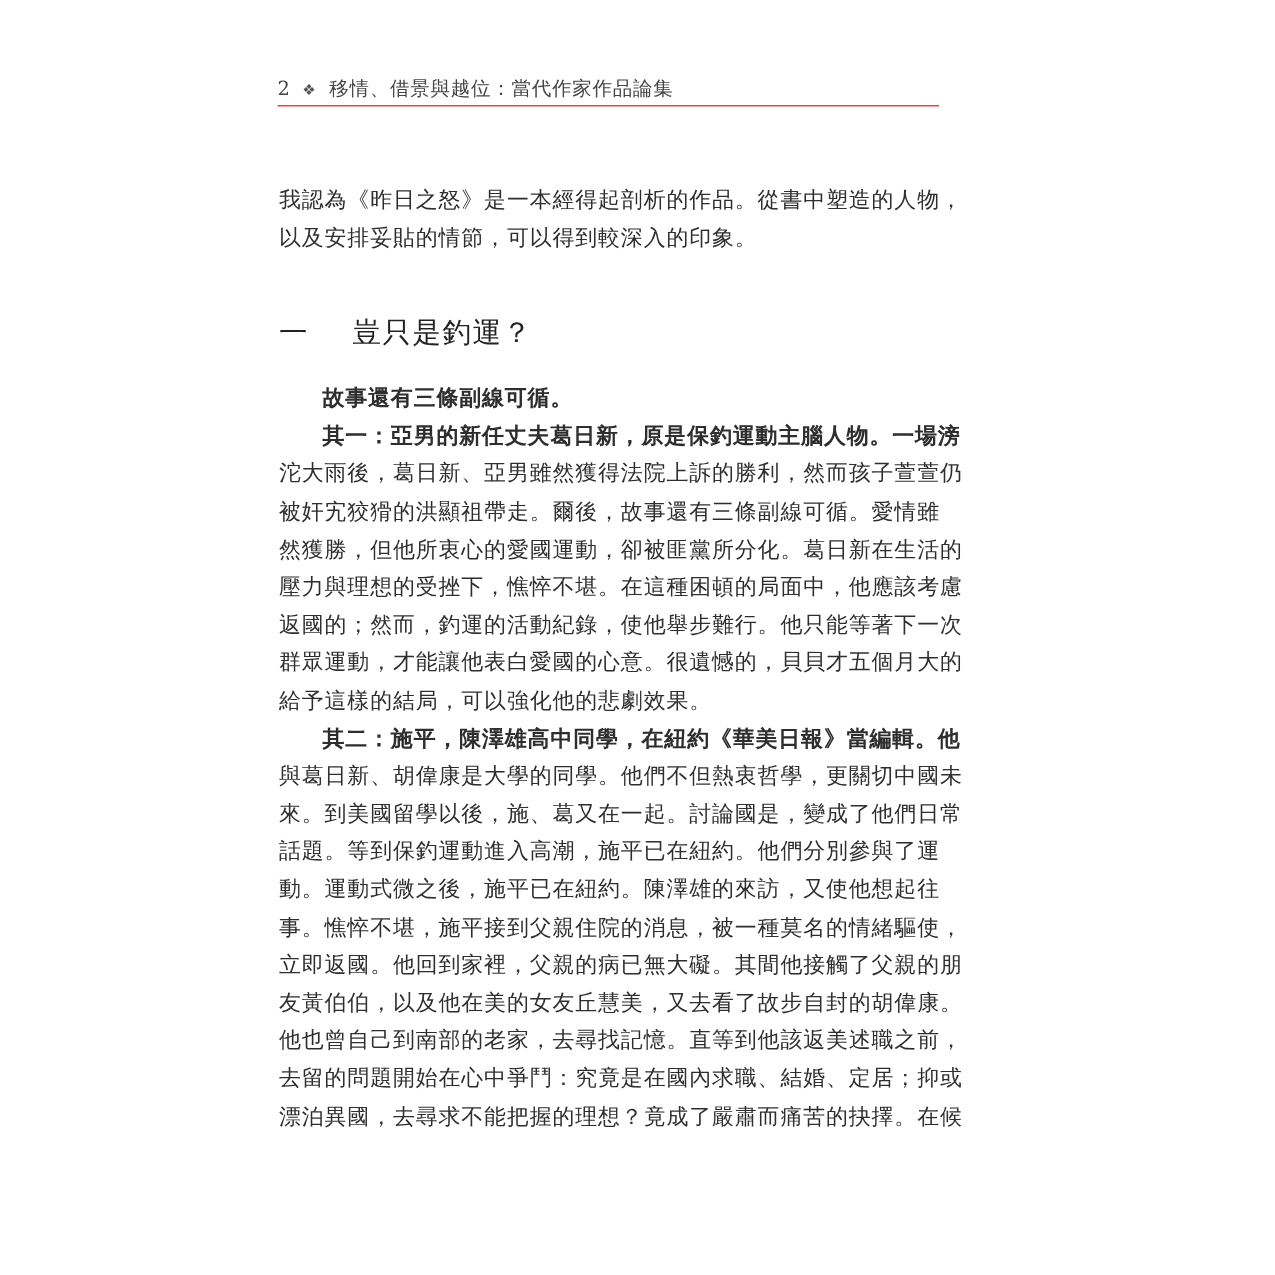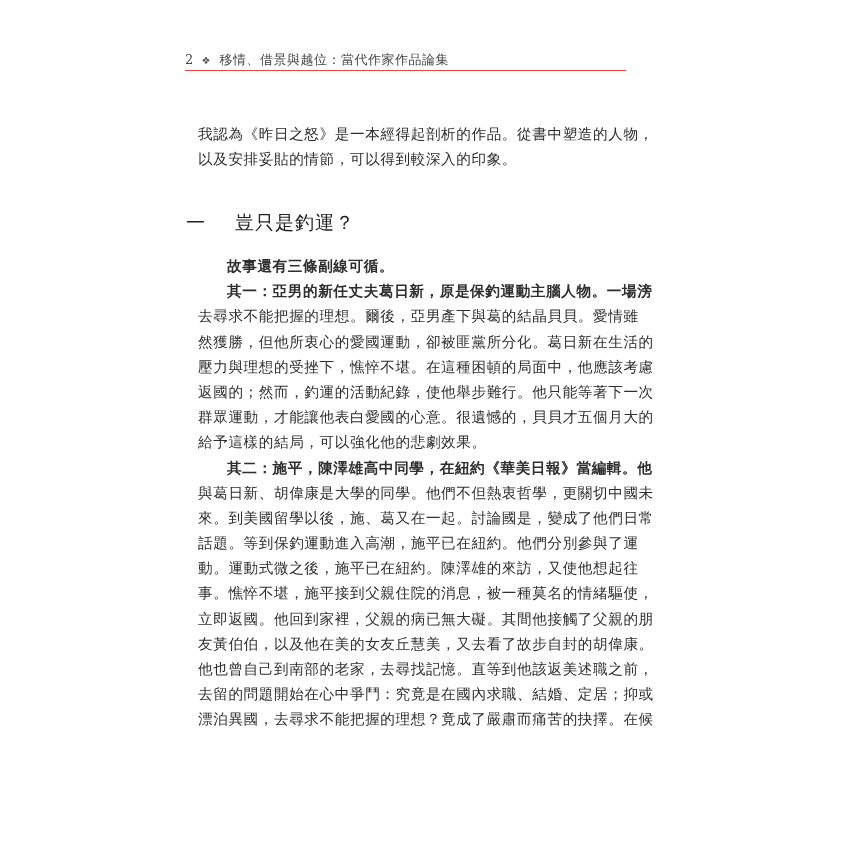--- a/index.html
+++ b/index.html
@@ -47,21 +47,20 @@
       line-height: 25.2px;
       margin: 0;
       letter-spacing: 0.6px;
       text-align: justify;
       color: #2e2e2e;
     }
     .line {
       display: block;
       white-space: nowrap;
       height: 25.2px;
-      margin-left: 12px;
     }
     .intro { margin-bottom: 0; }
     .section-heading {
       position: absolute;
       left: 186px;
       top: 210px;
       font-family: "DejaVu Sans", "Liberation Sans", sans-serif;
       font-size: 19px;
       line-height: 24px;
       color: #222;
@@ -97,21 +96,22 @@
 
   <div class="section-heading">
     <span class="num">一</span>
     <span>豈只是釣運？</span>
   </div>
 
   <div class="body-block">
     <p class="para" id="body-lines">
         <span class="line indent">故事還有三條副線可循。</span>
         <span class="line indent">其一：亞男的新任丈夫葛日新，原是保釣運動主腦人物。一場滂</span>
-        <span class="line">去尋求不能把握的理想。爾後，亞男產下與葛的結晶貝貝。愛情雖</span>
+        <span class="line">沱大雨後，葛日新、亞男雖然獲得法院上訴的勝利，然而孩子萱萱仍</span>
+        <span class="line">被奸宄狡猾的洪顯祖帶走。爾後，故事還有三條副線可循。愛情雖</span>
         <span class="line">然獲勝，但他所衷心的愛國運動，卻被匪黨所分化。葛日新在生活的</span>
         <span class="line">壓力與理想的受挫下，憔悴不堪。在這種困頓的局面中，他應該考慮</span>
         <span class="line">返國的；然而，釣運的活動紀錄，使他舉步難行。他只能等著下一次</span>
         <span class="line">群眾運動，才能讓他表白愛國的心意。很遺憾的，貝貝才五個月大的</span>
         <span class="line">給予這樣的結局，可以強化他的悲劇效果。</span>
         <span class="line indent">其二：施平，陳澤雄高中同學，在紐約《華美日報》當編輯。他</span>
         <span class="line">與葛日新、胡偉康是大學的同學。他們不但熱衷哲學，更關切中國未</span>
         <span class="line">來。到美國留學以後，施、葛又在一起。討論國是，變成了他們日常</span>
         <span class="line">話題。等到保釣運動進入高潮，施平已在紐約。他們分別參與了運</span>
         <span class="line">動。運動式微之後，施平已在紐約。陳澤雄的來訪，又使他想起往</span>

